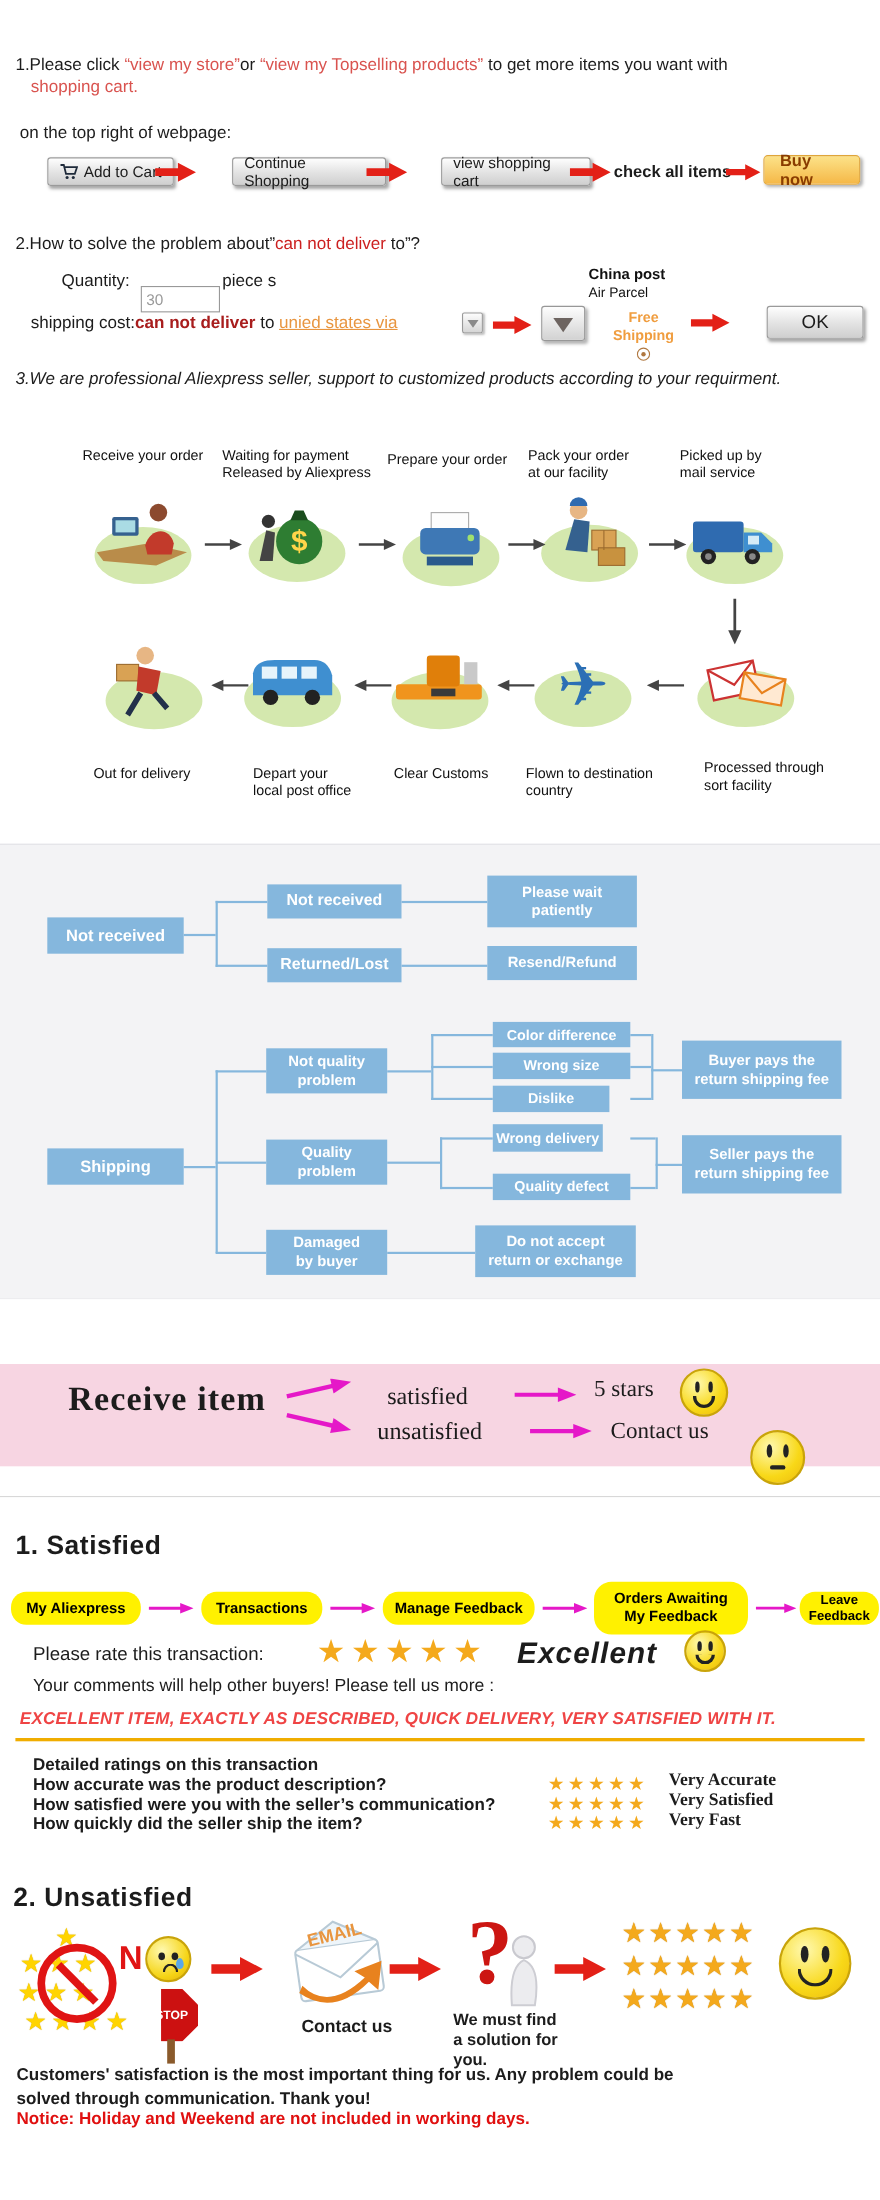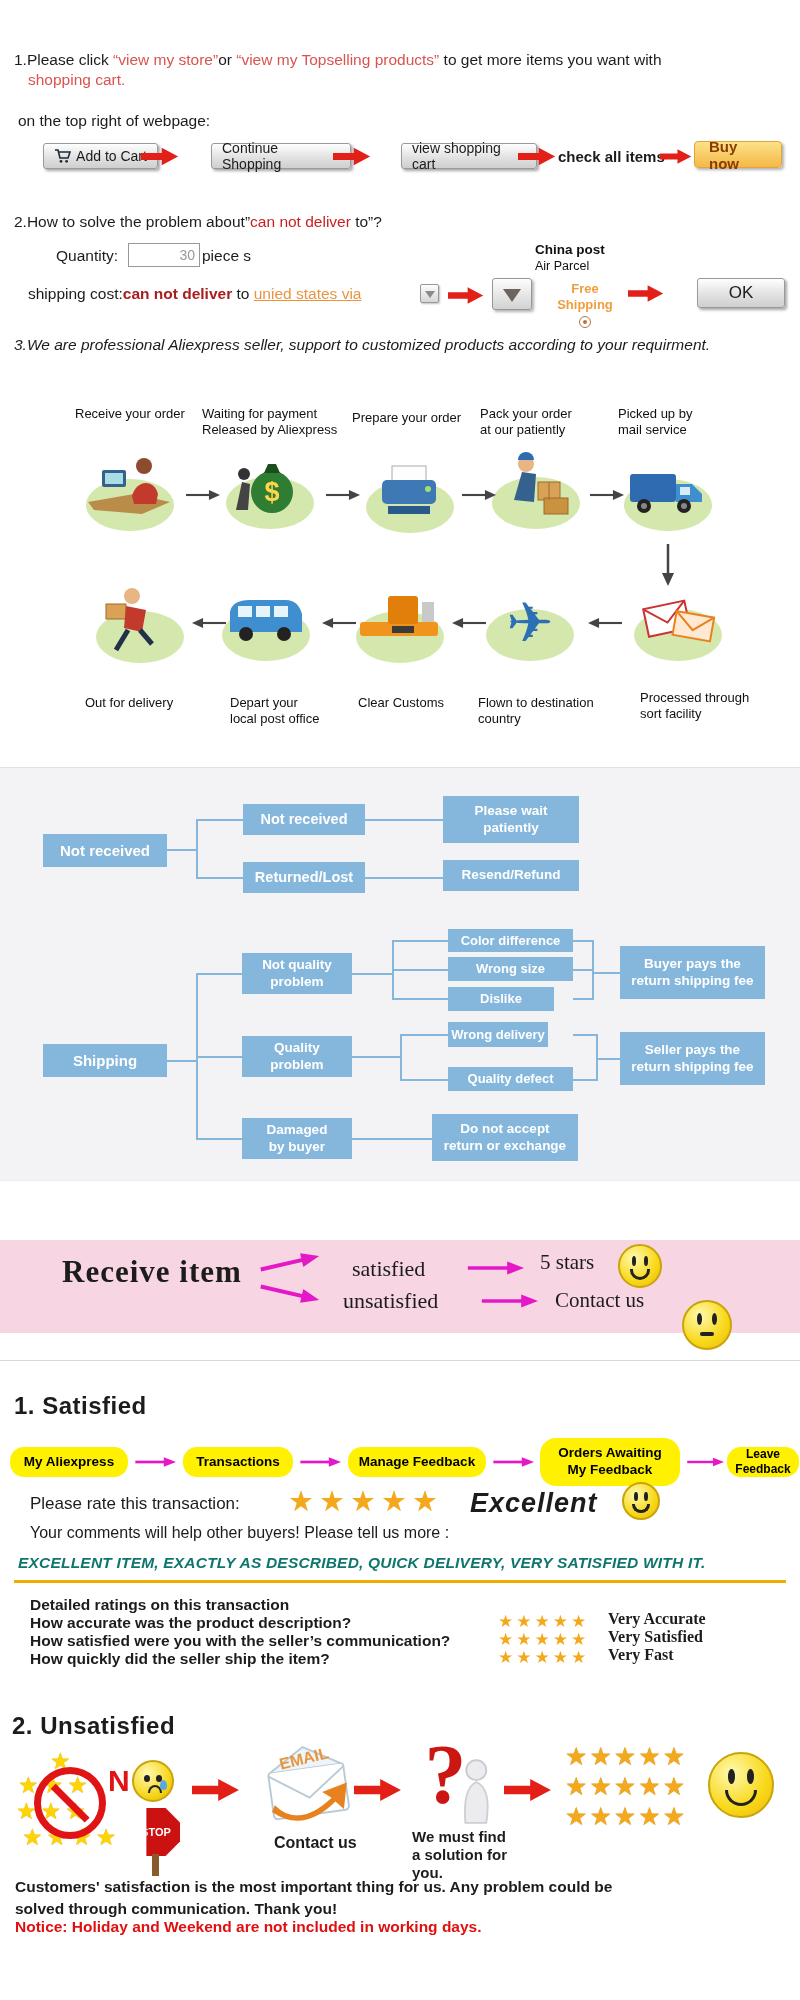--- a/index.html
+++ b/index.html
@@ -112,21 +112,21 @@
       </svg>
     </span>
   <div class="abs buy-btn" style="left:694px;top:141px;width:88px;">
       <span>Buy now</span>
     </div>
 
   <div class="abs txt" style="left:14px;top:213px;">
     <span>2.How to solve the problem about”</span><span style="color:#cc2020;">can not deliver</span><span> to”?</span>
   </div>
   <div class="abs txt" style="left:56px;top:247px;">Quantity:</div>
-  <input class="abs qty-input" style="left: 128px; top: 243px; text-align: right;" value="30">
+  <input class="abs qty-input" style="left: 128px; top: 260px;" value="30">
   <div class="abs txt" style="left:202px;top:247px;">piece s</div>
   <div class="abs cap" style="left:535px;top:242px;width:100px;">
     <div class="bold" style="font-size:13.5px;">China post</div>
     <div style="font-size:12.5px;">Air Parcel</div>
   </div>
   <div class="abs txt" style="left:28px;top:285px;">
     <span>shipping cost:</span><span class="darkred">can not deliver</span><span> to </span><span class="olink">unied states via</span>
   </div>
   <span class="abs dd-sm" style="left:420px;top:284px;">
       <i></i>
@@ -153,21 +153,21 @@
       <span>OK</span>
     </div>
 
   <div class="abs txt" style="left:14px;top:336px;width:780px;font-style:italic;">3.We are professional Aliexpress seller, support to customized products according to your requirment.</div>
 
   <div class="abs cap" style="left:75px;top:406px;width:112px;">Receive your order</div>
   <div class="abs cap pre" style="left:202px;top:406px;width:142px;text-align:left;">Waiting for payment
 Released by Aliexpress</div>
   <div class="abs cap" style="left:352px;top:410px;width:116px;">Prepare your order</div>
   <div class="abs cap pre" style="left:480px;top:406px;width:110px;text-align:left;">Pack your order
-at our patiently</div>
+at our facility</div>
   <div class="abs cap pre" style="left:618px;top:406px;width:100px;text-align:left;">Picked up by
 mail service</div>
 
   <span class="abs" style="left:82px;top:450px;">
     <svg width="96" height="86" viewBox="0 0 96 86">
         <ellipse cx="48" cy="55" rx="44" ry="26" fill="#d4e8ae"></ellipse>
         <path d="M6 52 L52 44 L88 52 L60 64 L12 60 Z" fill="#b98c4a"></path>
         <rect x="20" y="20" width="24" height="17" rx="2" fill="#35618f"></rect>
         <rect x="23" y="23" width="18" height="11" fill="#aadce4"></rect>
         <circle cx="62" cy="16" r="8" fill="#8c4a2f"></circle>
@@ -468,21 +468,21 @@
 
   <div class="abs" style="left:30px;top:1494px;font-size:17px;">Please rate this transaction:</div>
   <div class="abs stars" style="left:288px;top:1484px;font-size:29px;letter-spacing:5px;">★★★★★</div>
   <div class="abs bold" style="left:470px;top:1488px;font-size:27px;font-style:italic;letter-spacing:1px;">Excellent</div>
   <div class="smiley" style="left:622px;top:1482px;width:38px;height:38px;">
       <i class="e el"></i>
       <i class="e er"></i>
       <i class="m"></i>
     </div>
   <div class="abs" style="left:30px;top:1524px;font-size:16px;">Your comments will help other buyers! Please tell us more :</div>
-  <div class="abs bold" style="left:18px;top:1554px;font-size:15.5px;font-style:italic;color:#0f766e;letter-spacing:.2px;">EXCELLENT ITEM, EXACTLY AS DESCRIBED, QUICK DELIVERY, VERY SATISFIED WITH IT.</div>
+  <div class="abs bold" style="left:18px;top:1554px;font-size:15.5px;font-style:italic;color:#ef4444;letter-spacing:.2px;">EXCELLENT ITEM, EXACTLY AS DESCRIBED, QUICK DELIVERY, VERY SATISFIED WITH IT.</div>
   <div class="abs" style="left:14px;top:1580px;width:772px;height:3px;background:#f0ad00;"></div>
 
   <div class="abs qrow" style="left:30px;top:1596px;">Detailed ratings on this transaction</div>
   <div class="abs qrow" style="left:30px;top:1614px;">How accurate was the product description?</div>
   <div class="abs stars" style="left:498px;top:1611px;font-size:17px;">★★★★★</div>
   <div class="abs ans" style="left:608px;top:1610px;">Very Accurate</div>
   <div class="abs qrow" style="left:30px;top:1632px;">How satisfied were you with the seller’s communication?</div>
   <div class="abs stars" style="left:498px;top:1629px;font-size:17px;">★★★★★</div>
   <div class="abs ans" style="left:608px;top:1628px;">Very Satisfied</div>
   <div class="abs qrow" style="left:30px;top:1650px;">How quickly did the seller ship the item?</div>

